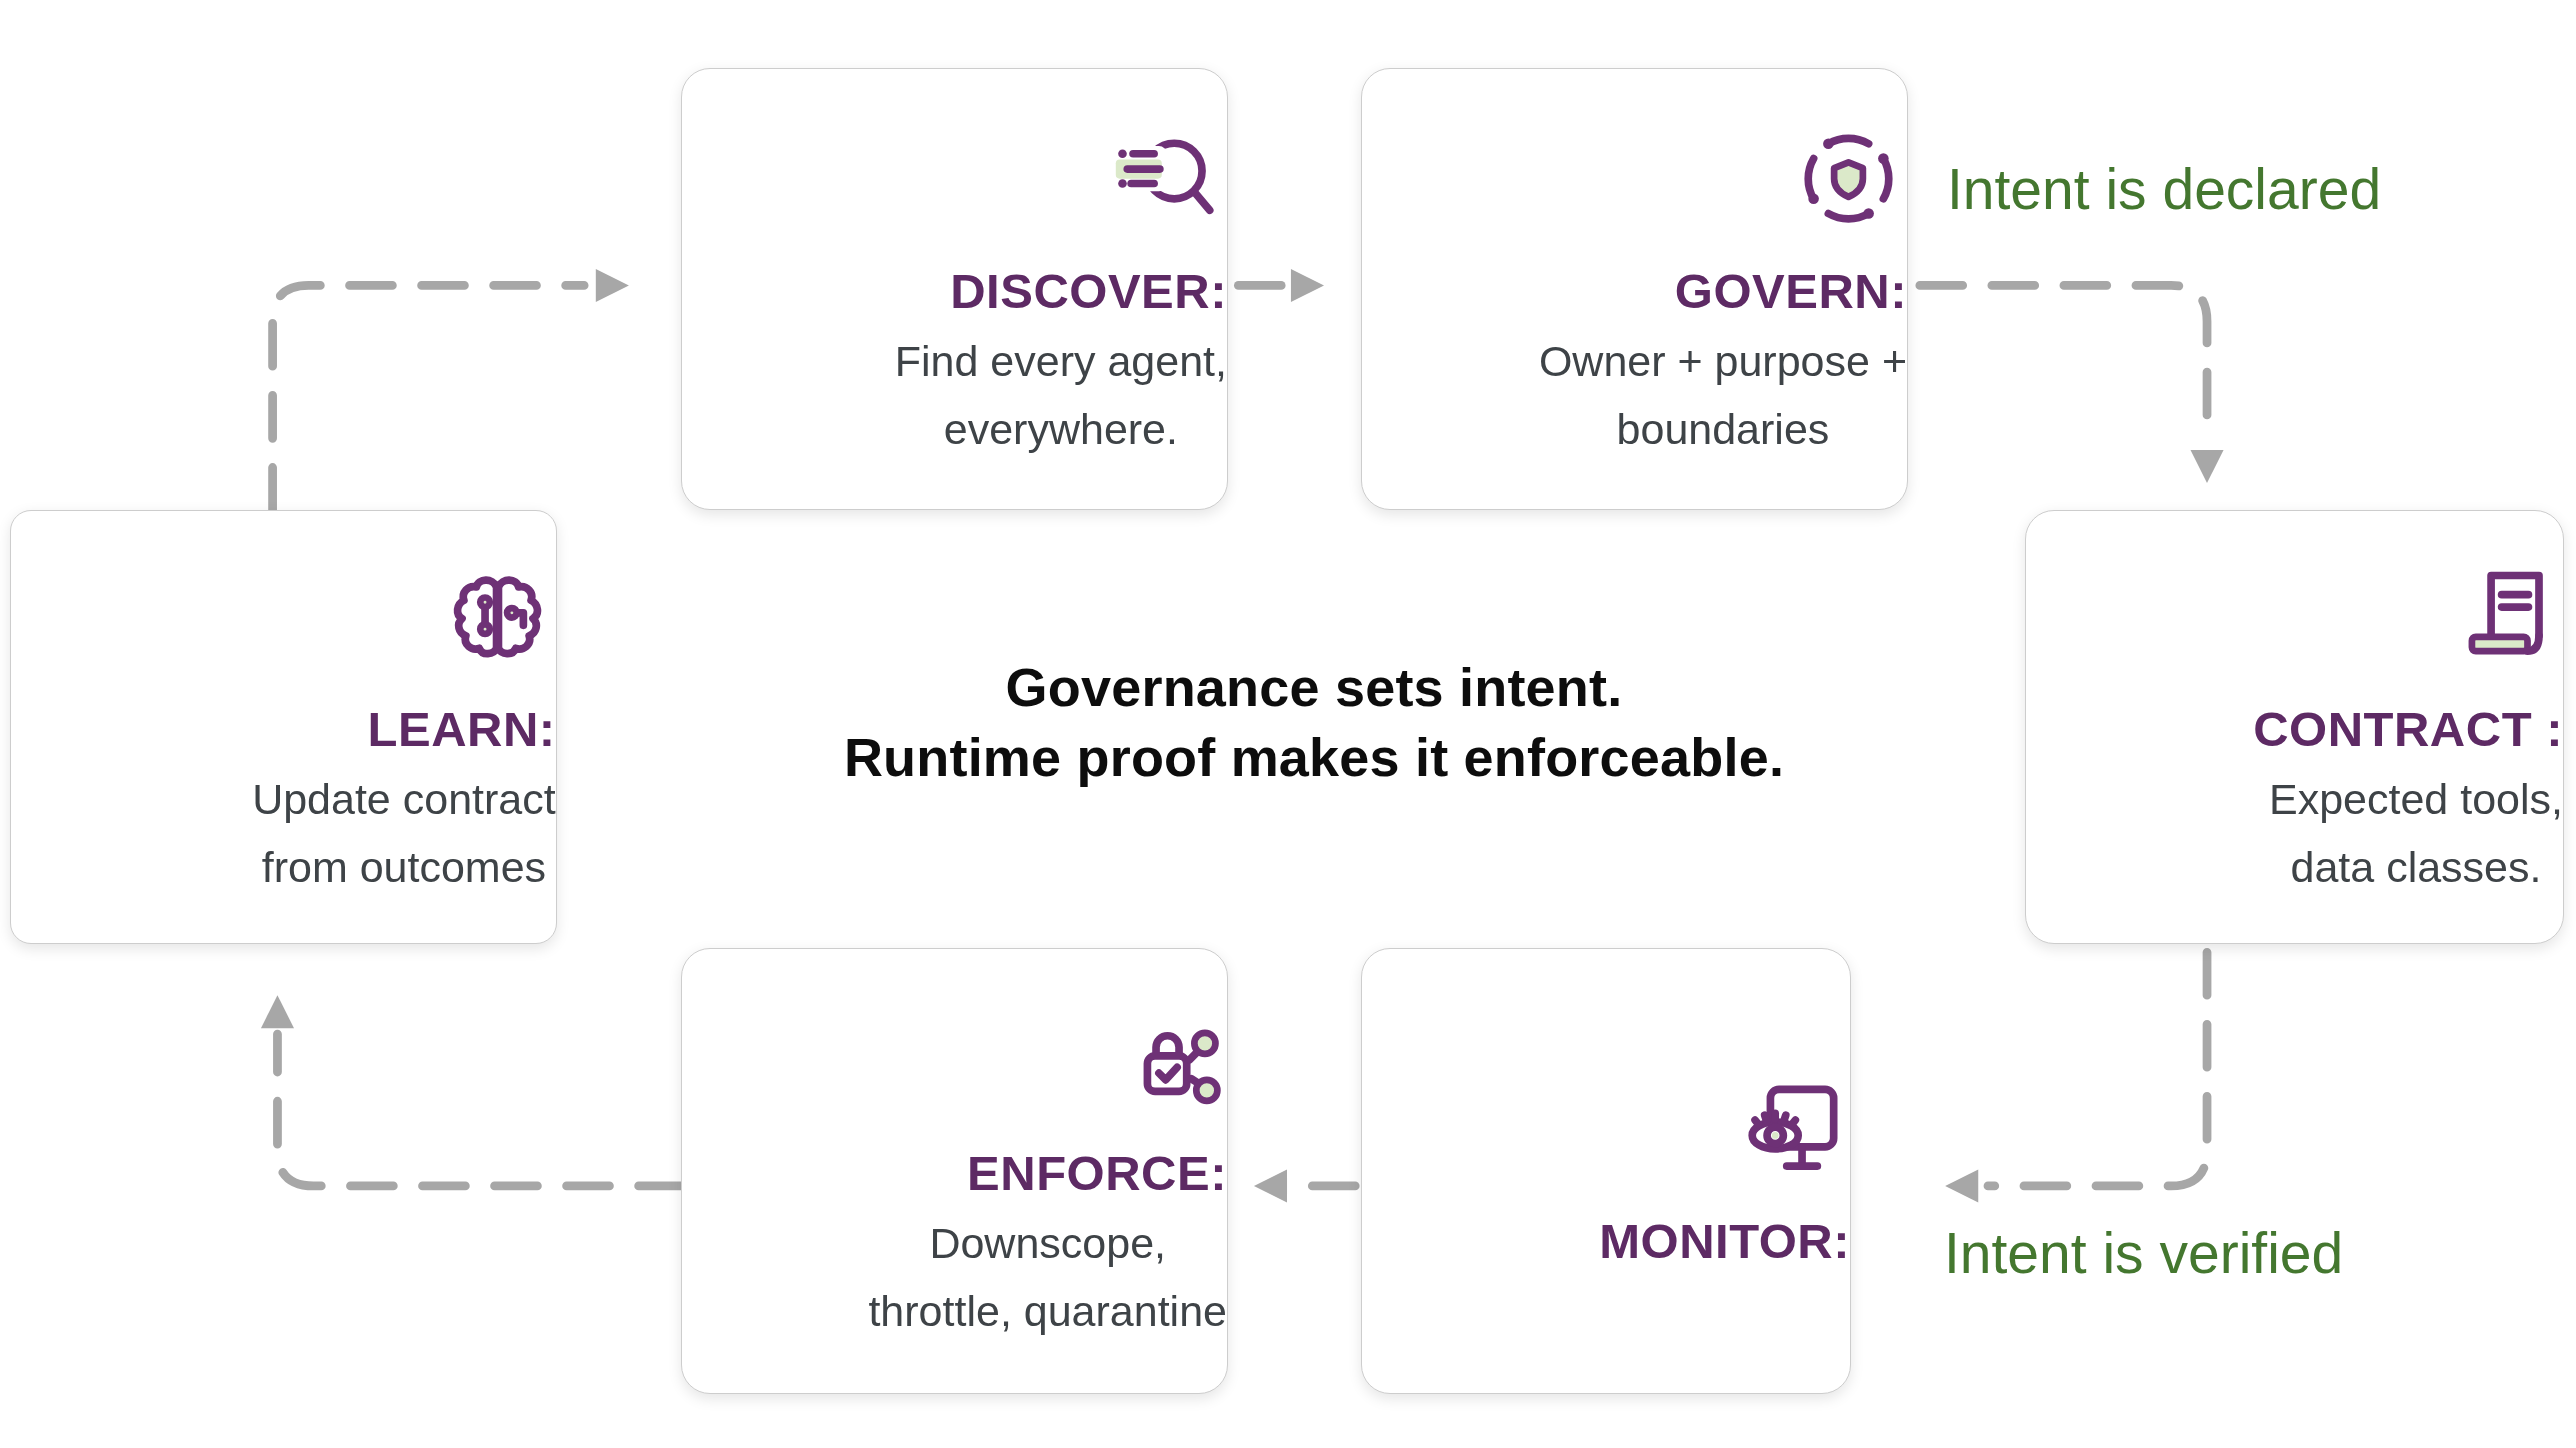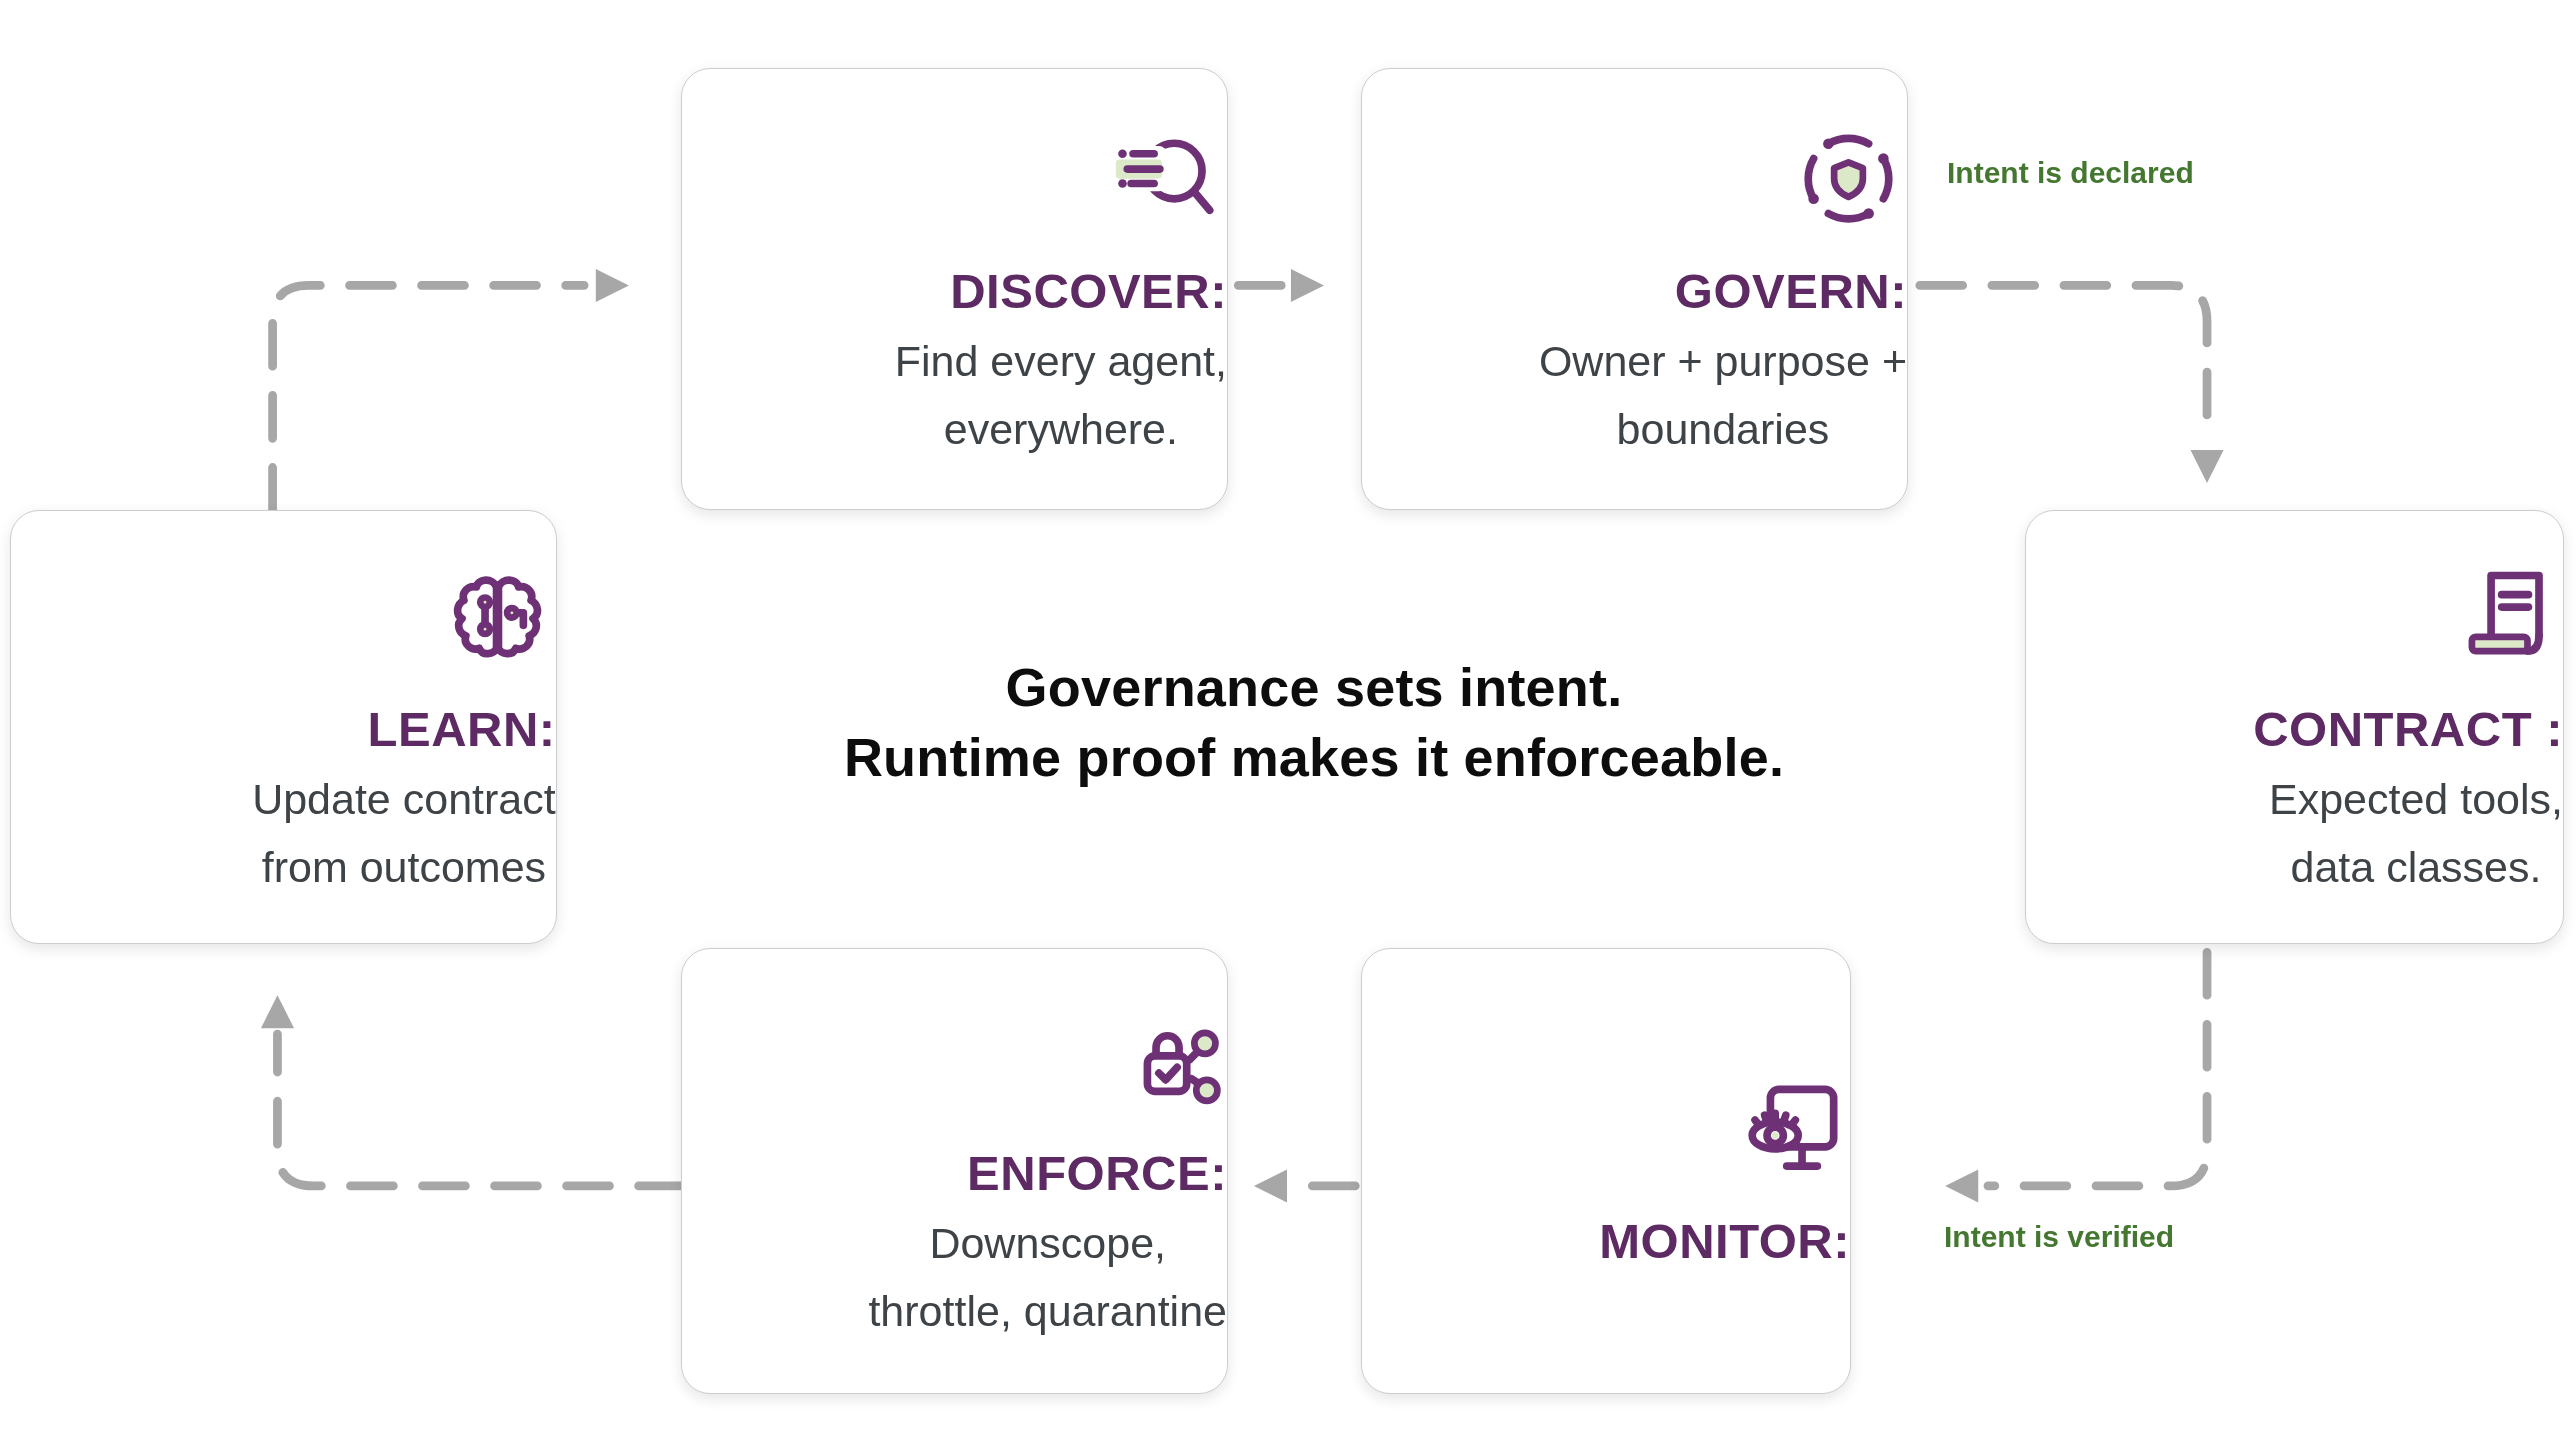--- a/index.html
+++ b/index.html
@@ -17,21 +17,21 @@
     border:1.9px solid var(--card-border,#cdcdcd); border-radius:29px;
     box-shadow:0 4.9px 13.6px rgba(0,0,0,0.10);
     display:flex; flex-direction:column; align-items:flex-end; justify-content:center;
     text-align:center; padding-top:9.7px; box-sizing:border-box;
   }
   .card-discover { left:681px;  top:68px;  width:547px; height:442px; }
   .card-govern   { left:1361px; top:68px;  width:547px; height:442px; }
   .card-contract { left:2025px; top:510px; width:539px; height:434px; }
   .card-monitor  { left:1361px; top:948px; width:490px; height:446px; }
   .card-enforce  { left:681px;  top:948px; width:547px; height:446px; }
-  .card-learn    { left:9.7px;   top:510px; width:547px; height:434px; }
+  .card-learn    { left:9.7px;   top:510px; width:547px; height:434px;border-radius:21px; }
 
   .icon-wrap { width:117px; height:115px; margin-bottom:23.4px; }
   .ic { display:block; width:100%; height:100%; }
   .ic .s  { fill:none; stroke:var(--icon-purple,#6e3176); stroke-width:8;
             stroke-linecap:round; stroke-linejoin:round; }
   .ic .sw { fill:#fff; stroke:var(--icon-purple,#6e3176); stroke-width:8;
             stroke-linecap:round; stroke-linejoin:round; }
   .ic .gs { fill:var(--pale-green,#dbe9c9); stroke:var(--icon-purple,#6e3176);
             stroke-width:7; stroke-linecap:round; stroke-linejoin:round; }
   .ic .g  { fill:var(--pale-green,#dbe9c9); stroke:none; }
@@ -45,21 +45,21 @@
   .card-body {
     font-size:43px; line-height:68px; color:var(--body-gray,#3e4347);
   }
 
   .center-statement {
     position:absolute; left:681px; top:652px; width:1266px;
     text-align:center; font-size:54px; font-weight:700; line-height:70px;
     color:var(--center-text,#0d0d0d); letter-spacing:0.2px;
   }
   .green-note {
-    position:absolute; font-size:30px; font-weight:700;
+    position:absolute; font-size:57px; font-weight:400;
     color:var(--green-text,#44772f); white-space:nowrap;
   }
   .note-declared { left:1947px; top:156px; }
   .note-verified { left:1944px; top:1220px; }
 </style>
 </head>
 <body>
 
 <div id="canvas">
 

